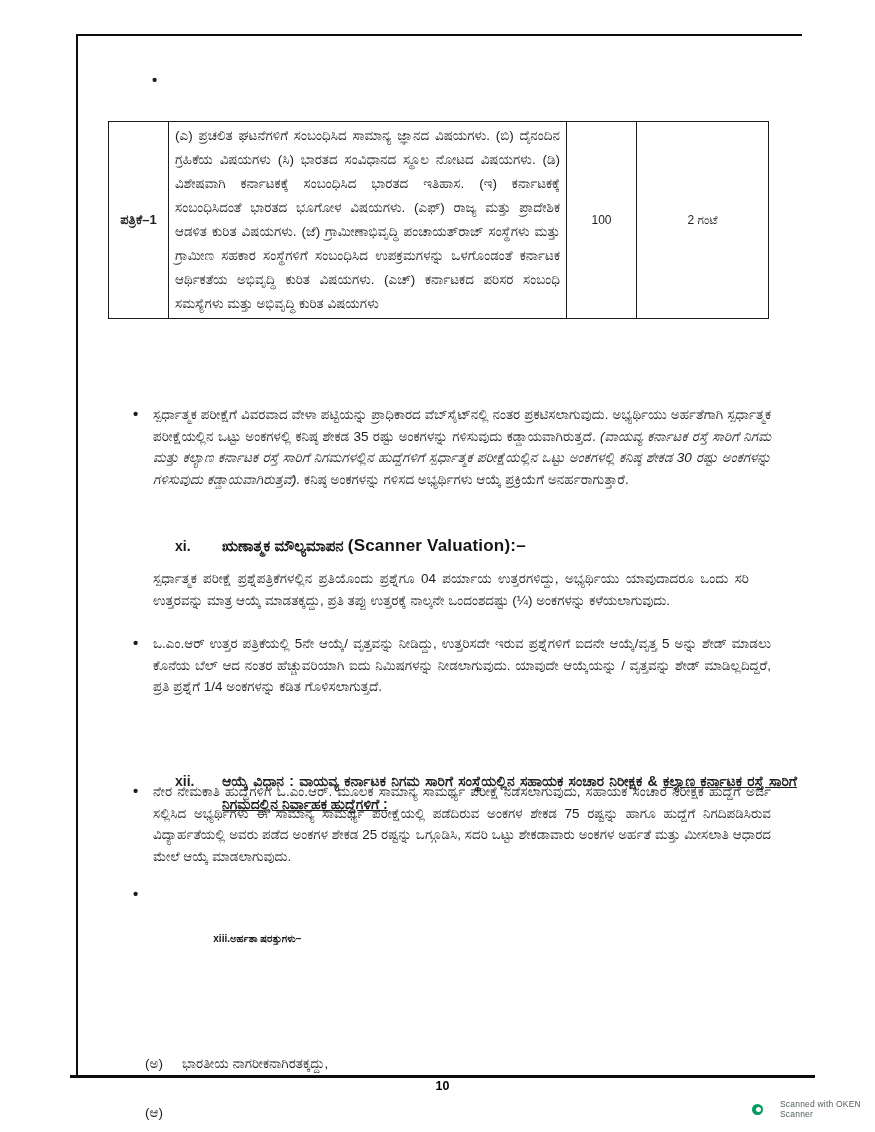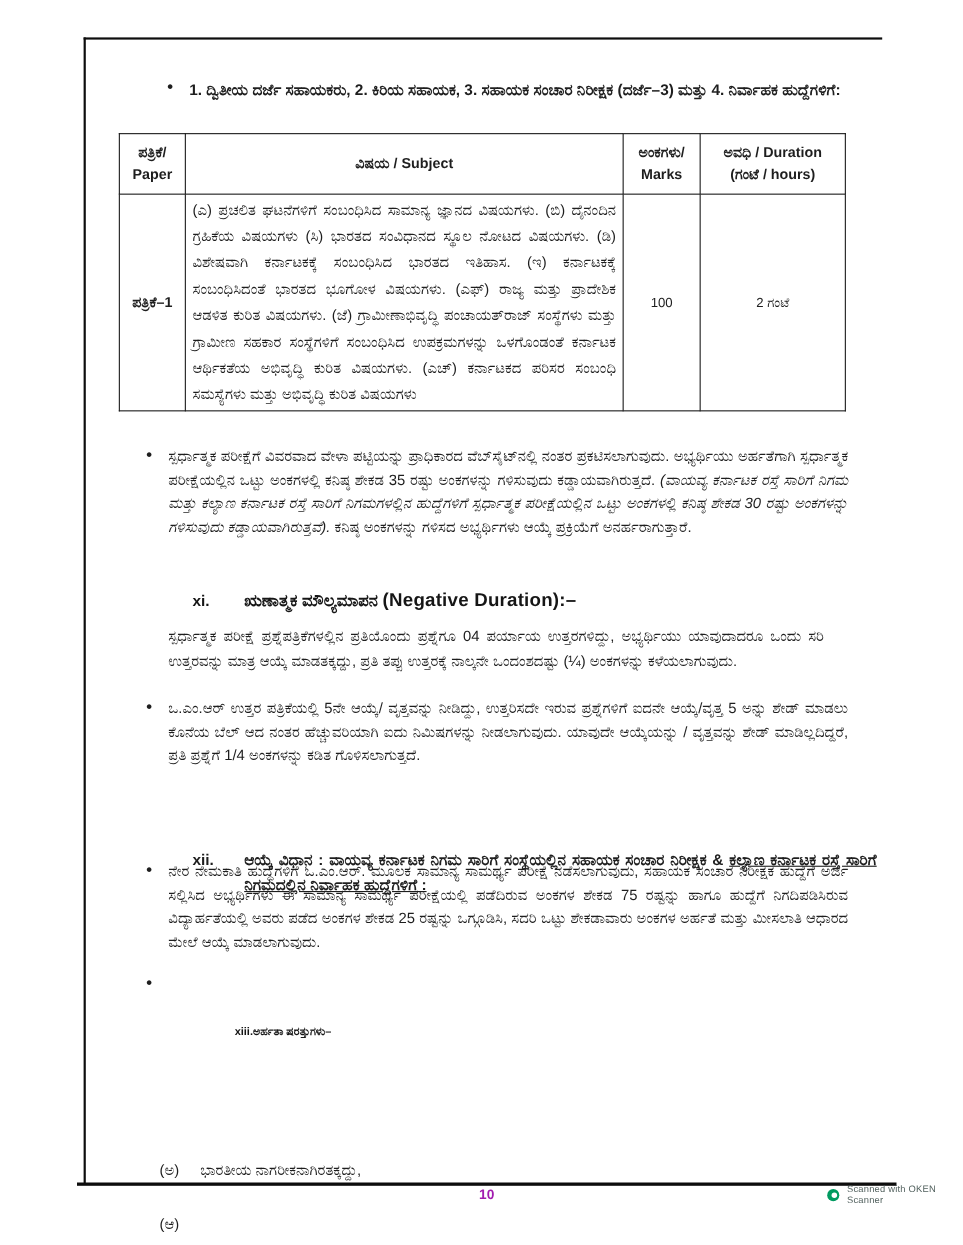--- a/index.html
+++ b/index.html
@@ -10,24 +10,24 @@
   }
   .page-border{
     position:absolute;left:76px;top:34px;width:724px;height:1041px;
     border-left:2px solid #0d0d0d;border-top:2px solid #0d0d0d;
   }
   .bottom-rule{
     position:absolute;left:70px;top:1075px;width:745px;height:3px;background:#0d0d0d;
   }
   .page-number{
     position:absolute;left:70px;top:1079px;width:745px;text-align:center;
-    font-size:12.5px;font-weight:bold;color:#a21caf;
+    font-size:12.5px;font-weight:bold;color:#000000;
   }
   .oken{
-    position:absolute;left:752px;top:1076px;display:flex;align-items:center;gap:7px;
+    position:absolute;left:752px;top:1099px;display:flex;align-items:center;gap:17px;
   }
   .oken-icon{
     width:11px;height:11px;border-radius:50%;background:#019a60;position:relative;flex:0 0 auto;
   }
   .oken-icon::after{
     content:"";position:absolute;left:4px;top:3px;width:5px;height:5px;border-radius:50%;background:#ffffff;
   }
   .oken-text{font-size:8.5px;color:#53625f;letter-spacing:.2px;}
 
   .block{position:absolute;text-align:justify;font-size:13.5px;line-height:21.5px;color:#1e1e1e;}
@@ -62,62 +62,46 @@
   .item{position:relative;padding-left:37px;}
   .item-label{position:absolute;left:0;top:0;}
 </style>
 </head>
 <body>
 
 <div class="page-border"></div>
 
 <div class="block intro bullet-block">
   <span class="bullet-glyph">•</span>
-  <span>1. ದ್ವಿತೀಯ ದರ್ಜೆ ಸಹಾಯಕರು, 2. ಕಿರಿಯ ಸಹಾಯಕ, 3. ಸಹಾಯಕ ಸಂಚಾರ ನಿರೀಕ್ಷಕ (ದರ್ಜೆ–3) ಮತ್ತು 4. ನಿರ್ವಾಹಕ ಹುದ್ದೆಗಳಿಗೆ:</span>
 </div>
 
 <table class="syllabus">
   <colgroup>
       <col class="c-paper">
       <col class="c-subject">
       <col class="c-marks">
       <col class="c-duration">
     </colgroup>
   <tbody>
-      <tr>
-    <th class="hdr">
-      <div>ಪತ್ರಿಕೆ/</div>
-      <div>Paper</div>
-    </th>
-    <th class="hdr">ವಿಷಯ / Subject</th>
-    <th class="hdr">
-      <div>ಅಂಕಗಳು/</div>
-      <div>Marks</div>
-    </th>
-    <th class="hdr">
-      <div>ಅವಧಿ / Duration</div>
-      <div>(ಗಂಟೆ / hours)</div>
-    </th>
-  </tr>
   <tr class="row1">
     <td class="paper-cell">ಪತ್ರಿಕೆ–1</td>
     <td class="subject-cell">(ಎ) ಪ್ರಚಲಿತ ಘಟನೆಗಳಿಗೆ ಸಂಬಂಧಿಸಿದ ಸಾಮಾನ್ಯ ಜ್ಞಾನದ ವಿಷಯಗಳು. (ಬಿ) ದೈನಂದಿನ ಗ್ರಹಿಕೆಯ ವಿಷಯಗಳು (ಸಿ) ಭಾರತದ ಸಂವಿಧಾನದ ಸ್ಥೂಲ ನೋಟದ ವಿಷಯಗಳು. (ಡಿ) ವಿಶೇಷವಾಗಿ ಕರ್ನಾಟಕಕ್ಕೆ ಸಂಬಂಧಿಸಿದ ಭಾರತದ ಇತಿಹಾಸ. (ಇ) ಕರ್ನಾಟಕಕ್ಕೆ ಸಂಬಂಧಿಸಿದಂತೆ ಭಾರತದ ಭೂಗೋಳ ವಿಷಯಗಳು. (ಎಫ್) ರಾಜ್ಯ ಮತ್ತು ಪ್ರಾದೇಶಿಕ ಆಡಳಿತ ಕುರಿತ ವಿಷಯಗಳು. (ಜೆ) ಗ್ರಾಮೀಣಾಭಿವೃದ್ಧಿ ಪಂಚಾಯತ್‌ರಾಜ್ ಸಂಸ್ಥೆಗಳು ಮತ್ತು ಗ್ರಾಮೀಣ ಸಹಕಾರ ಸಂಸ್ಥೆಗಳಿಗೆ ಸಂಬಂಧಿಸಿದ ಉಪಕ್ರಮಗಳನ್ನು ಒಳಗೊಂಡಂತೆ ಕರ್ನಾಟಕ ಆರ್ಥಿಕತೆಯ ಅಭಿವೃದ್ಧಿ ಕುರಿತ ವಿಷಯಗಳು. (ಎಚ್) ಕರ್ನಾಟಕದ ಪರಿಸರ ಸಂಬಂಧಿ ಸಮಸ್ಯೆಗಳು ಮತ್ತು ಅಭಿವೃದ್ಧಿ ಕುರಿತ ವಿಷಯಗಳು</td>
     <td class="center-cell">100</td>
     <td class="center-cell">2 ಗಂಟೆ</td>
   </tr>
 </tbody>
   </table>
 
 <div class="block bullet-block" style="left:131px;top:404px;width:618px;">
   <span class="bullet-glyph">•</span>
   <span>ಸ್ಪರ್ಧಾತ್ಮಕ ಪರೀಕ್ಷೆಗೆ ವಿವರವಾದ ವೇಳಾ ಪಟ್ಟಿಯನ್ನು ಪ್ರಾಧಿಕಾರದ ವೆಬ್‌ಸೈಟ್‌ನಲ್ಲಿ ನಂತರ ಪ್ರಕಟಿಸಲಾಗುವುದು. ಅಭ್ಯರ್ಥಿಯು ಅರ್ಹತೆಗಾಗಿ ಸ್ಪರ್ಧಾತ್ಮಕ ಪರೀಕ್ಷೆಯಲ್ಲಿನ ಒಟ್ಟು ಅಂಕಗಳಲ್ಲಿ ಕನಿಷ್ಠ ಶೇಕಡ 35 ರಷ್ಟು ಅಂಕಗಳನ್ನು ಗಳಿಸುವುದು ಕಡ್ಡಾಯವಾಗಿರುತ್ತದೆ. </span><span class="italic">(ವಾಯವ್ಯ ಕರ್ನಾಟಕ ರಸ್ತೆ ಸಾರಿಗೆ ನಿಗಮ ಮತ್ತು ಕಲ್ಯಾಣ ಕರ್ನಾಟಕ ರಸ್ತೆ ಸಾರಿಗೆ ನಿಗಮಗಳಲ್ಲಿನ ಹುದ್ದೆಗಳಿಗೆ ಸ್ಪರ್ಧಾತ್ಮಕ ಪರೀಕ್ಷೆಯಲ್ಲಿನ ಒಟ್ಟು ಅಂಕಗಳಲ್ಲಿ ಕನಿಷ್ಠ ಶೇಕಡ 30 ರಷ್ಟು ಅಂಕಗಳನ್ನು ಗಳಿಸುವುದು ಕಡ್ಡಾಯವಾಗಿರುತ್ತವೆ).</span><span> ಕನಿಷ್ಠ ಅಂಕಗಳನ್ನು ಗಳಿಸದ ಅಭ್ಯರ್ಥಿಗಳು ಆಯ್ಕೆ ಪ್ರಕ್ರಿಯೆಗೆ ಅನರ್ಹರಾಗುತ್ತಾರೆ.</span>
 </div>
 
 <div class="sec-head" style="left:175px;top:536px;">
-  <span class="sec-num">xi.</span><span style="font-size:15px;">ಋಣಾತ್ಮಕ ಮೌಲ್ಯಮಾಪನ </span><span class="xi-en">(Negative Duration):–</span>
+  <span class="sec-num">xi.</span><span style="font-size:15px;">ಋಣಾತ್ಮಕ ಮೌಲ್ಯಮಾಪನ </span><span class="xi-en">(Scanner Valuation):–</span>
 </div>
 
 <div class="block" style="left:153px;top:568px;width:596px;">ಸ್ಪರ್ಧಾತ್ಮಕ ಪರೀಕ್ಷೆ ಪ್ರಶ್ನೆಪತ್ರಿಕೆಗಳಲ್ಲಿನ ಪ್ರತಿಯೊಂದು ಪ್ರಶ್ನೆಗೂ 04 ಪರ್ಯಾಯ ಉತ್ತರಗಳಿದ್ದು, ಅಭ್ಯರ್ಥಿಯು ಯಾವುದಾದರೂ ಒಂದು ಸರಿ ಉತ್ತರವನ್ನು ಮಾತ್ರ ಆಯ್ಕೆ ಮಾಡತಕ್ಕದ್ದು, ಪ್ರತಿ ತಪ್ಪು ಉತ್ತರಕ್ಕೆ ನಾಲ್ಕನೇ ಒಂದಂಶದಷ್ಟು (¼) ಅಂಕಗಳನ್ನು ಕಳೆಯಲಾಗುವುದು.</div>
 
 <div class="block bullet-block" style="left:131px;top:633px;width:618px;">
   <span class="bullet-glyph">•</span>
   <span>ಒ.ಎಂ.ಆರ್ ಉತ್ತರ ಪತ್ರಿಕೆಯಲ್ಲಿ 5ನೇ ಆಯ್ಕೆ/ ವೃತ್ತವನ್ನು ನೀಡಿದ್ದು, ಉತ್ತರಿಸದೇ ಇರುವ ಪ್ರಶ್ನೆಗಳಿಗೆ ಐದನೇ ಆಯ್ಕೆ/ವೃತ್ತ 5 ಅನ್ನು ಶೇಡ್ ಮಾಡಲು ಕೊನೆಯ ಬೆಲ್ ಆದ ನಂತರ ಹೆಚ್ಚುವರಿಯಾಗಿ ಐದು ನಿಮಿಷಗಳನ್ನು ನೀಡಲಾಗುವುದು. ಯಾವುದೇ ಆಯ್ಕೆಯನ್ನು / ವೃತ್ತವನ್ನು ಶೇಡ್ ಮಾಡಿಲ್ಲದಿದ್ದರೆ, ಪ್ರತಿ ಪ್ರಶ್ನೆಗೆ 1/4 ಅಂಕಗಳನ್ನು ಕಡಿತ ಗೊಳಿಸಲಾಗುತ್ತದೆ.</span>
 </div>
 
 <div class="block hang bold" style="left:175px;top:722px;width:575px;font-size:14px;line-height:23px;">

